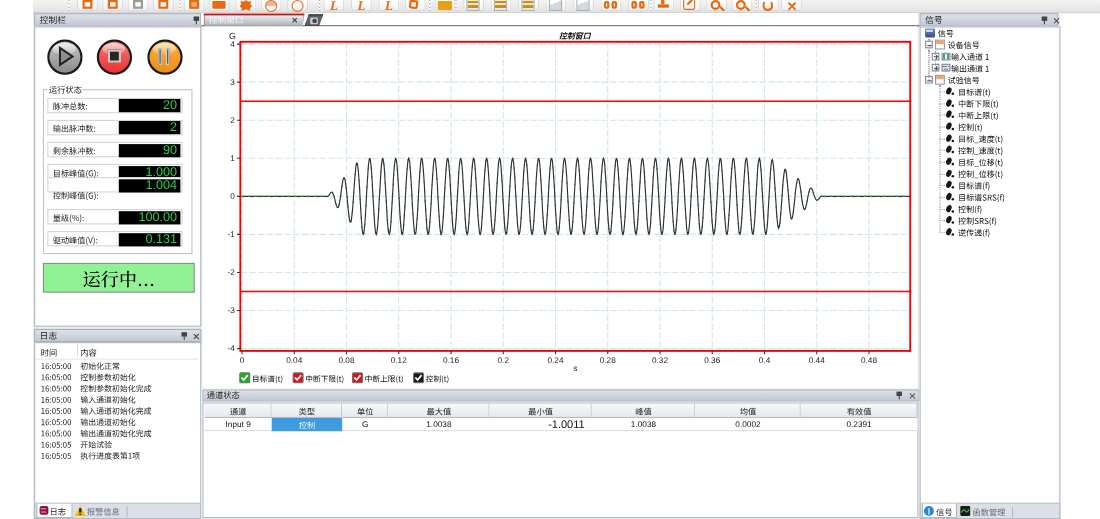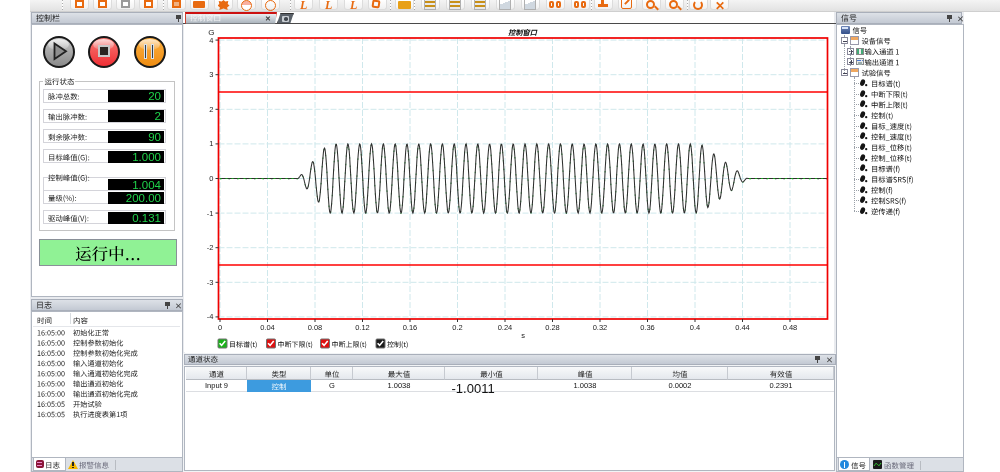--- a/index.html
+++ b/index.html
@@ -142,25 +142,25 @@
   </div>
 <div class="vrow" style="top:108.8px">
     <div class="vbox">2</div>
   </div>
 <div class="vrow" style="top:129.1px">
     <div class="vbox">90</div>
   </div>
 <div class="vrow" style="top:149.4px">
     <div class="vbox">1.000</div>
   </div>
-<div class="vrow" style="top:177px">
+<div class="vrow" style="top:161px">
     <div class="vbox">1.004</div>
   </div>
 <div class="vrow" style="top:190.0px">
-    <div class="vbox">200.00</div>
+    <div class="vbox">100.00</div>
   </div>
 <div class="vrow" style="top:210.3px">
     <div class="vbox">0.131</div>
   </div>
 <div class="abs" style="left:39px;top:239px;width:138px;height:26.5px;background:#90f295;border:1px solid #8a9098"></div>
 <div class="hdr" style="left:31px;top:299px;width:151.5px;height:11.5px"></div>
 <div class="pin" style="left:165px;top:301.5px"></div>
 <div class="xico" style="left:175px;top:301.5px;transform:scale(.8)"></div>
 <div class="panel" style="left:31px;top:310.5px;width:151.5px;height:147px"></div>
 <div class="abs" style="left:69.5px;top:313px;width:1px;height:11px;background:#d8dce0"></div>
@@ -291,21 +291,21 @@
 <div class="abs" style="left:353px;top:367px;width:92px;height:13px;background:linear-gradient(#f8f9fa,#e4e8ed);border-right:1px solid #c6cad0;border-bottom:1px solid #b8bcc2"></div>
 <div class="abs" style="left:445px;top:367px;width:93px;height:13px;background:linear-gradient(#f8f9fa,#e4e8ed);border-right:1px solid #c6cad0;border-bottom:1px solid #b8bcc2"></div>
 <div class="abs" style="left:538px;top:367px;width:94px;height:13px;background:linear-gradient(#f8f9fa,#e4e8ed);border-right:1px solid #c6cad0;border-bottom:1px solid #b8bcc2"></div>
 <div class="abs" style="left:632px;top:367px;width:96px;height:13px;background:linear-gradient(#f8f9fa,#e4e8ed);border-right:1px solid #c6cad0;border-bottom:1px solid #b8bcc2"></div>
 <div class="abs" style="left:728px;top:367px;width:106px;height:13px;background:linear-gradient(#f8f9fa,#e4e8ed);border-right:1px solid #c6cad0;border-bottom:1px solid #b8bcc2"></div>
 <div class="abs" style="left:186px;top:380px;width:648px;height:11.5px;border-bottom:1px solid #dcdee2;background:#fff"></div>
 <div class="abs" style="left:247px;top:380px;width:64px;height:11.5px;background:#3d9bdf"></div>
 <div class="abs" style="left:216.5px;top:381px;width:80px;margin-left:-40px;text-align:center;font-size:7.5px;color:#111">Input 9</div>
 <div class="abs" style="left:332.0px;top:381px;width:80px;margin-left:-40px;text-align:center;font-size:7.5px;color:#111">G</div>
 <div class="abs" style="left:399.0px;top:381px;width:80px;margin-left:-40px;text-align:center;font-size:7.5px;color:#111">1.0038</div>
-<div class="abs" style="left:491.5px;top:381px;width:80px;margin-left:-40px;text-align:left;font-size:13px;color:#111">-1.0011</div>
+<div class="abs" style="left:491.5px;top:381px;width:80px;margin-left:-40px;text-align:right;font-size:10px;color:#111">-1.0011</div>
 <div class="abs" style="left:585.0px;top:381px;width:80px;margin-left:-40px;text-align:center;font-size:7.5px;color:#111">1.0038</div>
 <div class="abs" style="left:680.0px;top:381px;width:80px;margin-left:-40px;text-align:center;font-size:7.5px;color:#111">0.0002</div>
 <div class="abs" style="left:781.0px;top:381px;width:80px;margin-left:-40px;text-align:center;font-size:7.5px;color:#111">0.2391</div>
 <div class="hdr" style="left:836px;top:12px;width:126px;height:11.5px"></div>
 <div class="pin" style="left:947px;top:14.5px"></div>
 <div class="xico" style="left:956.5px;top:14.5px;transform:scale(.8)"></div>
 <div class="panel" style="left:836px;top:23.5px;width:127.5px;height:434.5px"></div>
 <div class="abs" style="left:840.5px;top:25.5px;width:9px;height:8px;background:linear-gradient(#6f87b8,#35508a);border-radius:1px">
     <div style="position:absolute;left:1.5px;top:1.5px;width:6px;height:2px;background:#d8e4f8"></div>
   </div>

